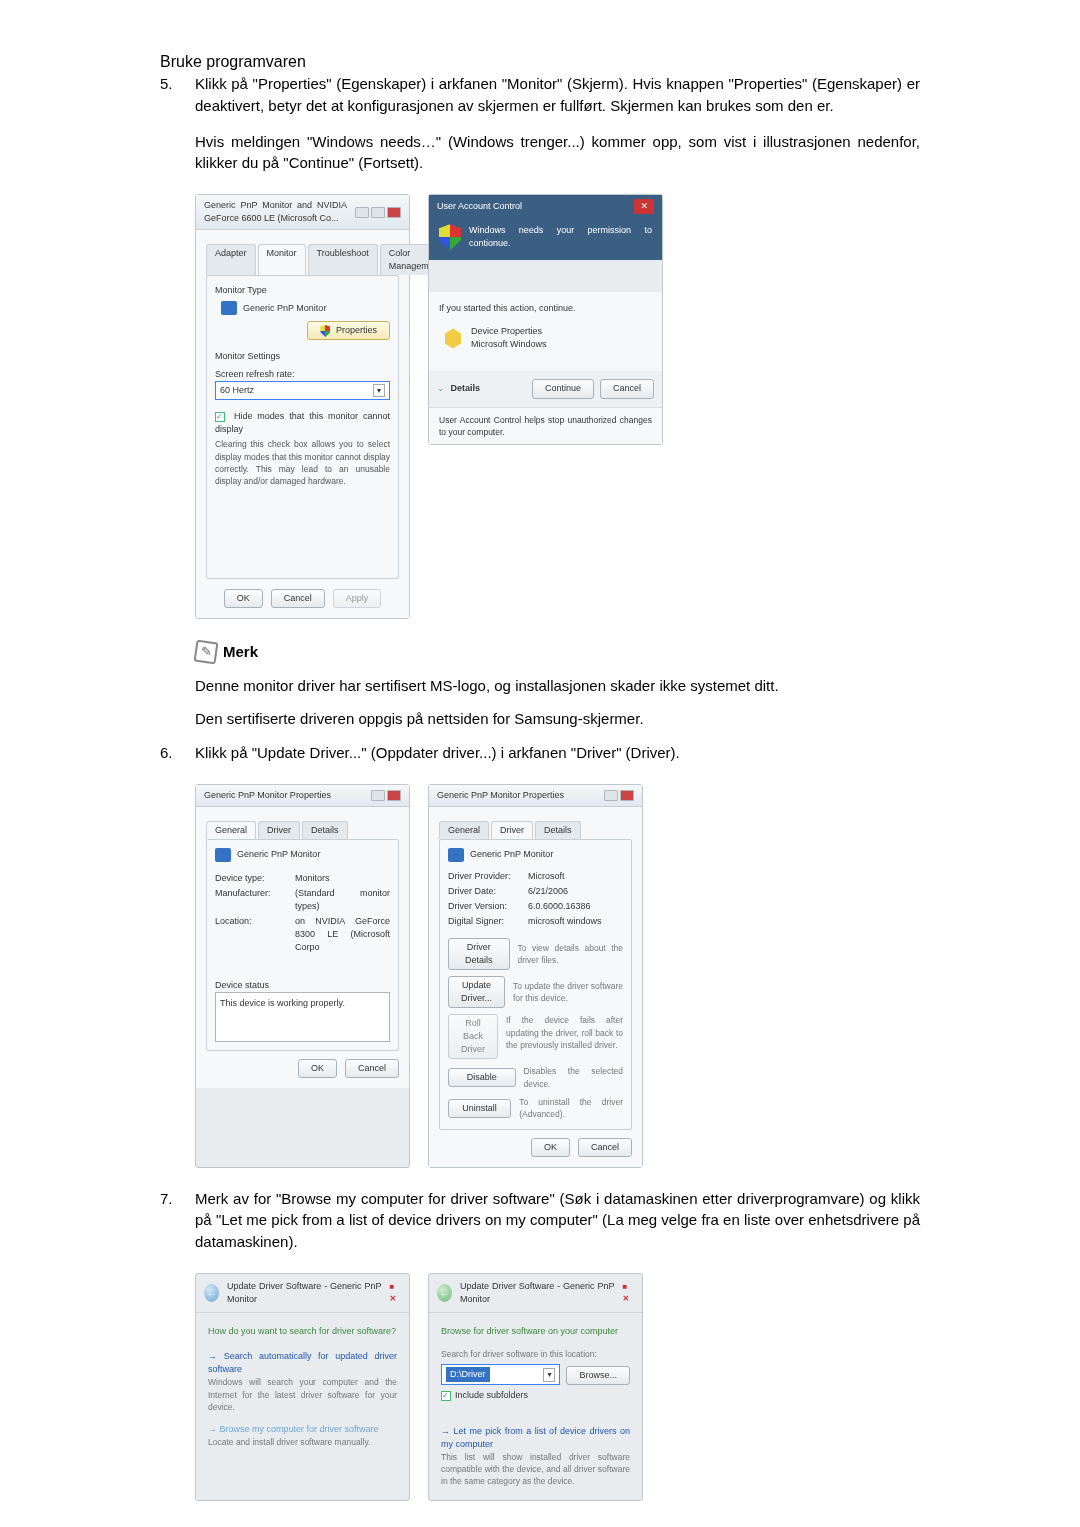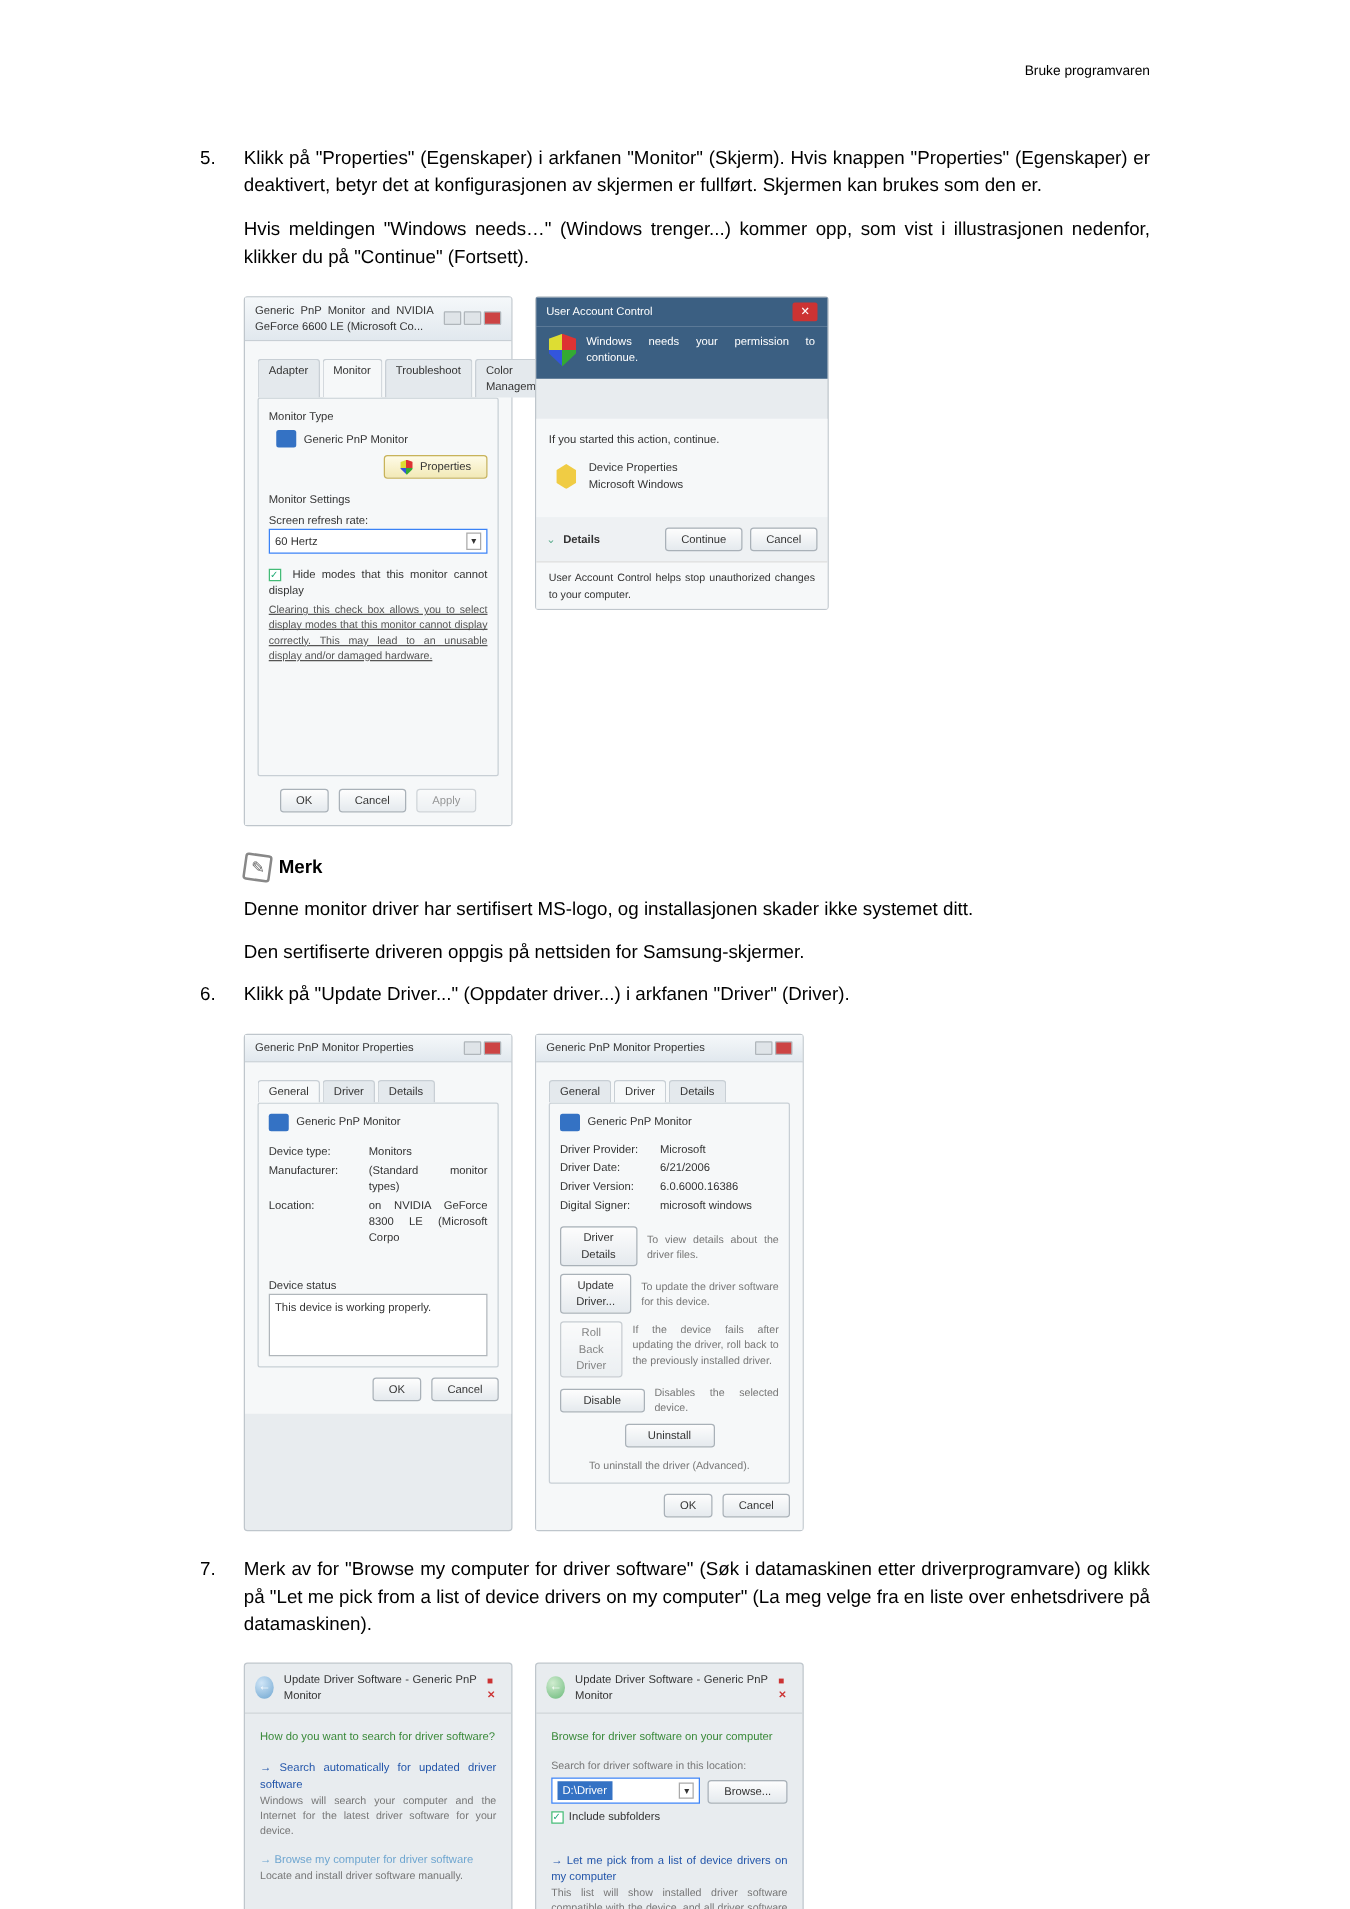--- a/index.html
+++ b/index.html
@@ -6,23 +6,22 @@
     body {
       font-family: Arial, Helvetica, sans-serif;
       background: #fff;
       width: 1080px;
       padding: 50px 160px 40px 160px;
       color: #000;
       font-size: 15px;
       line-height: 1.45;
     }
     .page-header {
-      text-align: right;
-      font-size: 11px;
-      margin-bottom: 50px;
+      text-align: left;
+      font-size: 16px;
     }
     ol.main-list { list-style: none; }
     ol.main-list > li {
       margin-bottom: 20px;
       padding-left: 35px;
       position: relative;
       text-align: justify;
     }
     ol.main-list > li .num {
       position: absolute;
@@ -281,21 +280,21 @@
             <div style="margin-top:10px;">Monitor Settings</div>
             <div style="margin-top:4px;">Screen refresh rate:</div>
             <div class="dropdown">
               <span>60 Hertz</span>
                 <span class="arrow">▾</span>
             </div>
             <div style="margin-top:10px;">
               <span class="chk"></span>
               <span>Hide modes that this monitor cannot display</span>
             </div>
-            <div style="font-size:8.5px;color:#555;margin-top:2px;text-decoration:underline;">Clearing this check box allows you to select display modes that this monitor cannot display correctly. This may lead to an unusable display and/or damaged hardware.</div>
+            <div style="font-size:8.5px;color:#555;margin-top:2px;">Clearing this check box allows you to select display modes that this monitor cannot display correctly. This may lead to an unusable display and/or damaged hardware.</div>
           </div>
           <div class="btn-row">
             <span class="btn">OK</span>
             <span class="btn">Cancel</span>
             <span class="btn" style="opacity:.5;">Apply</span>
           </div>
         </div>
       </div>
 
       <div>
@@ -435,21 +434,21 @@
               <span class="sub">To update the driver software for this device.</span>
             </div>
             <div style="display:flex;align-items:flex-start;gap:8px;margin-top:6px;">
               <span class="btn" style="width:72px;opacity:.6;">Roll Back Driver</span>
               <span class="sub">If the device fails after updating the driver, roll back to the previously installed driver.</span>
             </div>
             <div style="display:flex;align-items:center;gap:8px;margin-top:6px;">
               <span class="btn" style="width:72px;">Disable</span>
               <span class="sub">Disables the selected device.</span>
             </div>
-            <div style="display:flex;align-items:center;gap:8px;margin-top:6px;flex-direction:column;">
+            <div style="display:flex;align-items:center;gap:8px;margin-top:6px;">
               <span class="btn" style="width:72px;">Uninstall</span>
               <span class="sub">To uninstall the driver (Advanced).</span>
             </div>
           </div>
           <div class="right-btns">
             <span class="btn">OK</span>
             <span class="btn">Cancel</span>
           </div>
         </div>
       </div>

